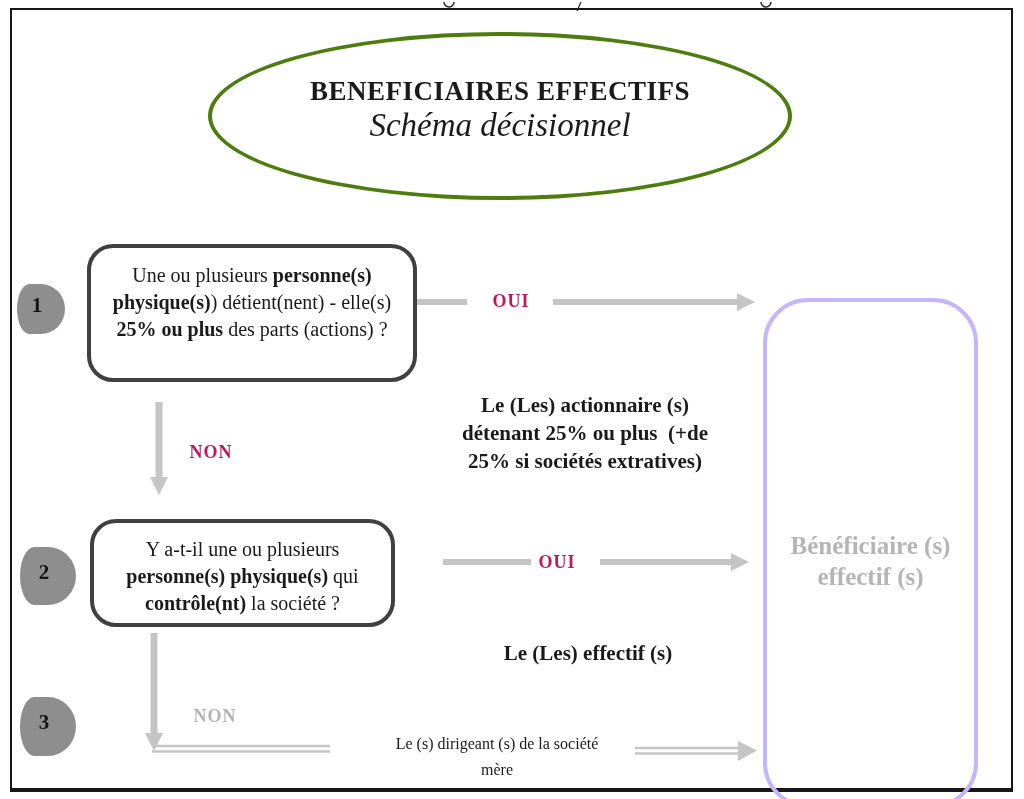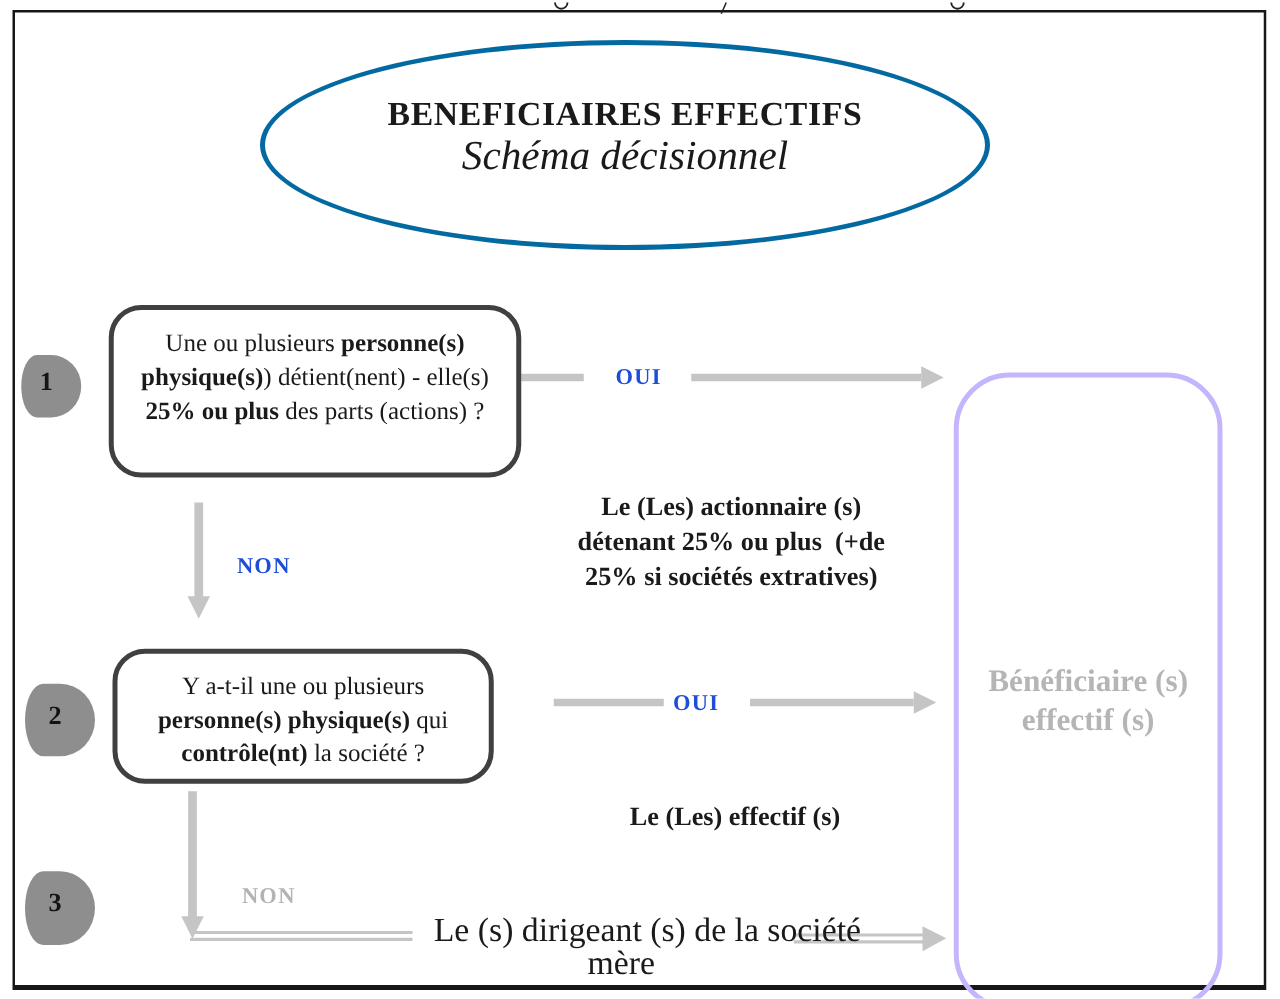--- a/index.html
+++ b/index.html
@@ -6,21 +6,21 @@
   .canvas{
     position:relative;width:1024px;height:799px;background:#ffffff;
     font-family:"Liberation Serif",serif;color:#1a1a1a;overflow:hidden;
   }
   .frame{
     position:absolute;left:10px;top:8px;width:1003px;height:784px;
     box-sizing:border-box;border:2px solid #171717;border-bottom-width:4px;
   }
   .ellipse{
     position:absolute;left:208px;top:32px;width:584px;height:168px;
-    box-sizing:border-box;border:4px solid #0369a1;border-radius:50%;
+    box-sizing:border-box;border:4px solid #4d7c0f;border-radius:50%;
     text-align:center;
   }
   .title1{margin-top:40px;font-size:27px;font-weight:bold;letter-spacing:.5px;white-space:nowrap;}
   .title2{font-size:33px;font-weight:normal;font-style:italic;white-space:nowrap;}
   .qbox{
     position:absolute;box-sizing:border-box;border:4px solid #404040;
     border-radius:26px;text-align:center;font-size:20px;line-height:27px;
   }
   .qbox .q-line{white-space:nowrap;}
   .qbox b{font-weight:bold;}
@@ -28,30 +28,30 @@
     position:absolute;background:#8e8e8e;
     border-radius:26% 50% 50% 26% / 50% 50% 50% 50%;
     display:flex;align-items:center;justify-content:center;
     font-weight:bold;font-size:21px;color:#141414;
   }
   .num-circle span{transform:translate(-4px,-4px);}
   .flow-label{
     position:absolute;font-weight:bold;font-size:18px;line-height:18px;
     text-align:center;letter-spacing:1px;
   }
-  .lbl-dark{color:#1d4ed8;}
+  .lbl-dark{color:#be185d;}
   .lbl-light{color:#b3b3b3;}
   .result{
     position:absolute;text-align:center;font-weight:bold;
     font-size:21px;line-height:28px;margin-top:41px;
   }
   .result .r-line{white-space:pre;}
   .result3{
     position:absolute;text-align:center;font-weight:normal;
-    font-size:27px;line-height:26px;
+    font-size:16px;line-height:26px;
   }
   .result3 .r-line{white-space:pre;}
   .outcome-box{
     position:absolute;left:763px;top:258px;width:215px;height:510px;
     box-sizing:border-box;border:4px solid #c4b5fd;border-radius:45px;margin-top:40px;
   }
   .outcome-text{
     position:absolute;left:0;top:228px;width:100%;text-align:center;
     font-weight:bold;font-size:25px;line-height:31px;color:#b5b5b5;
   }

